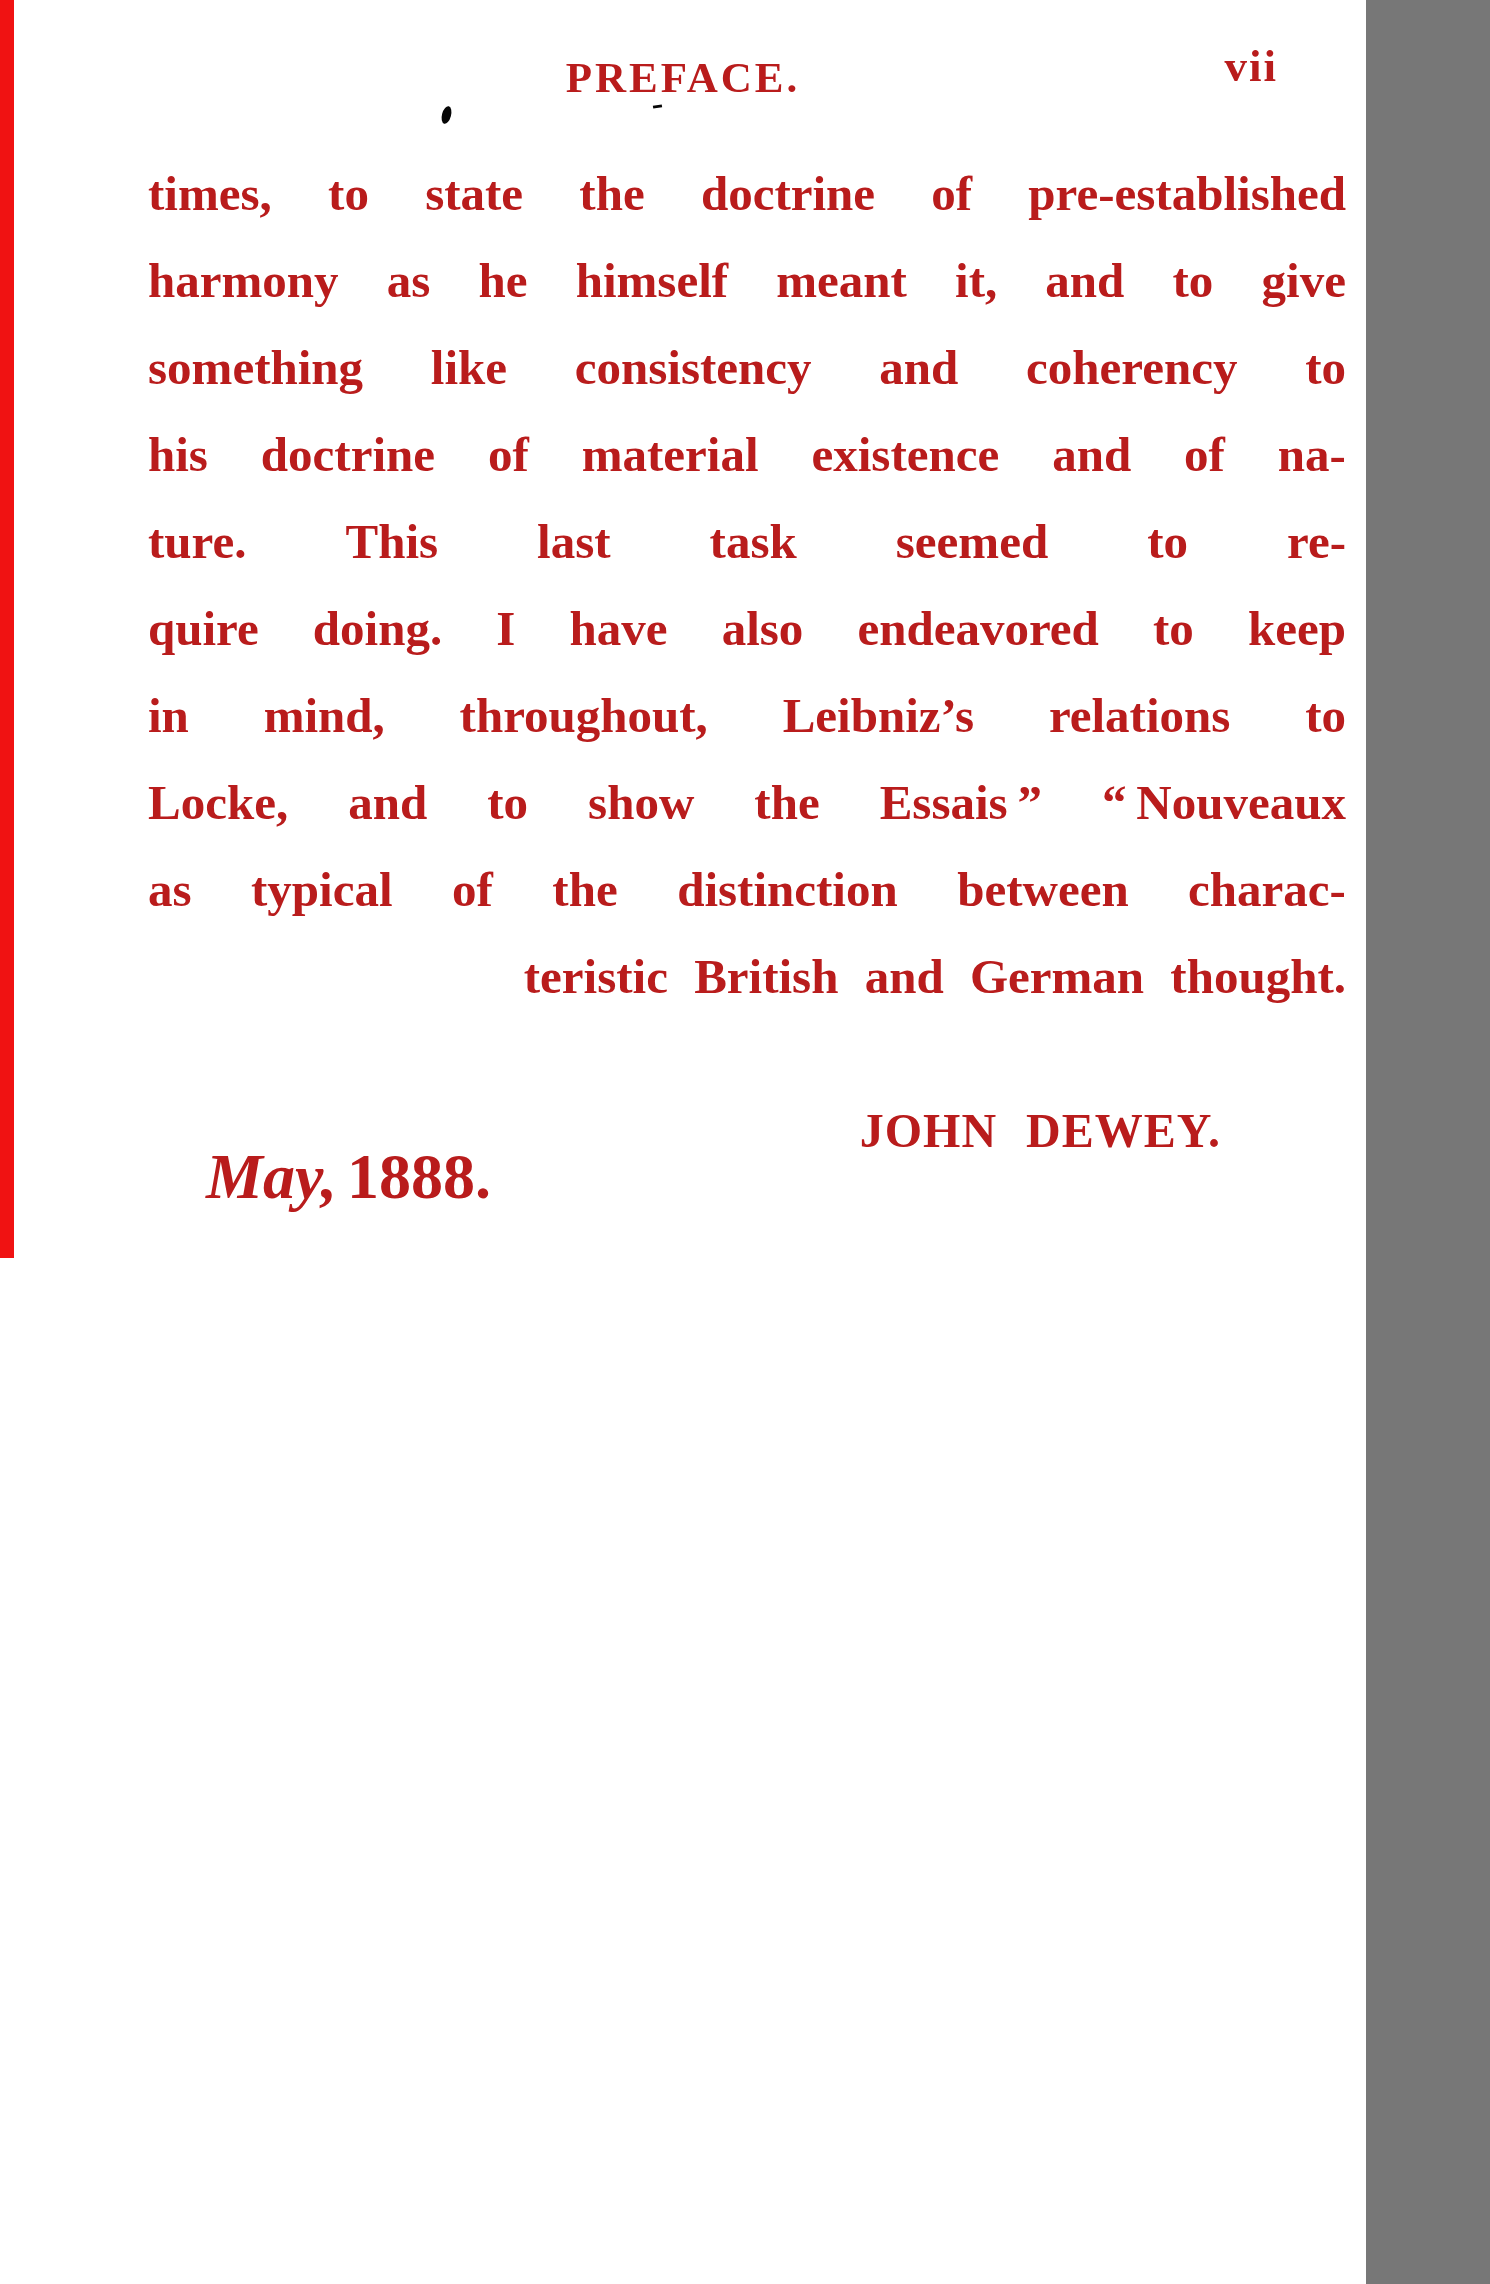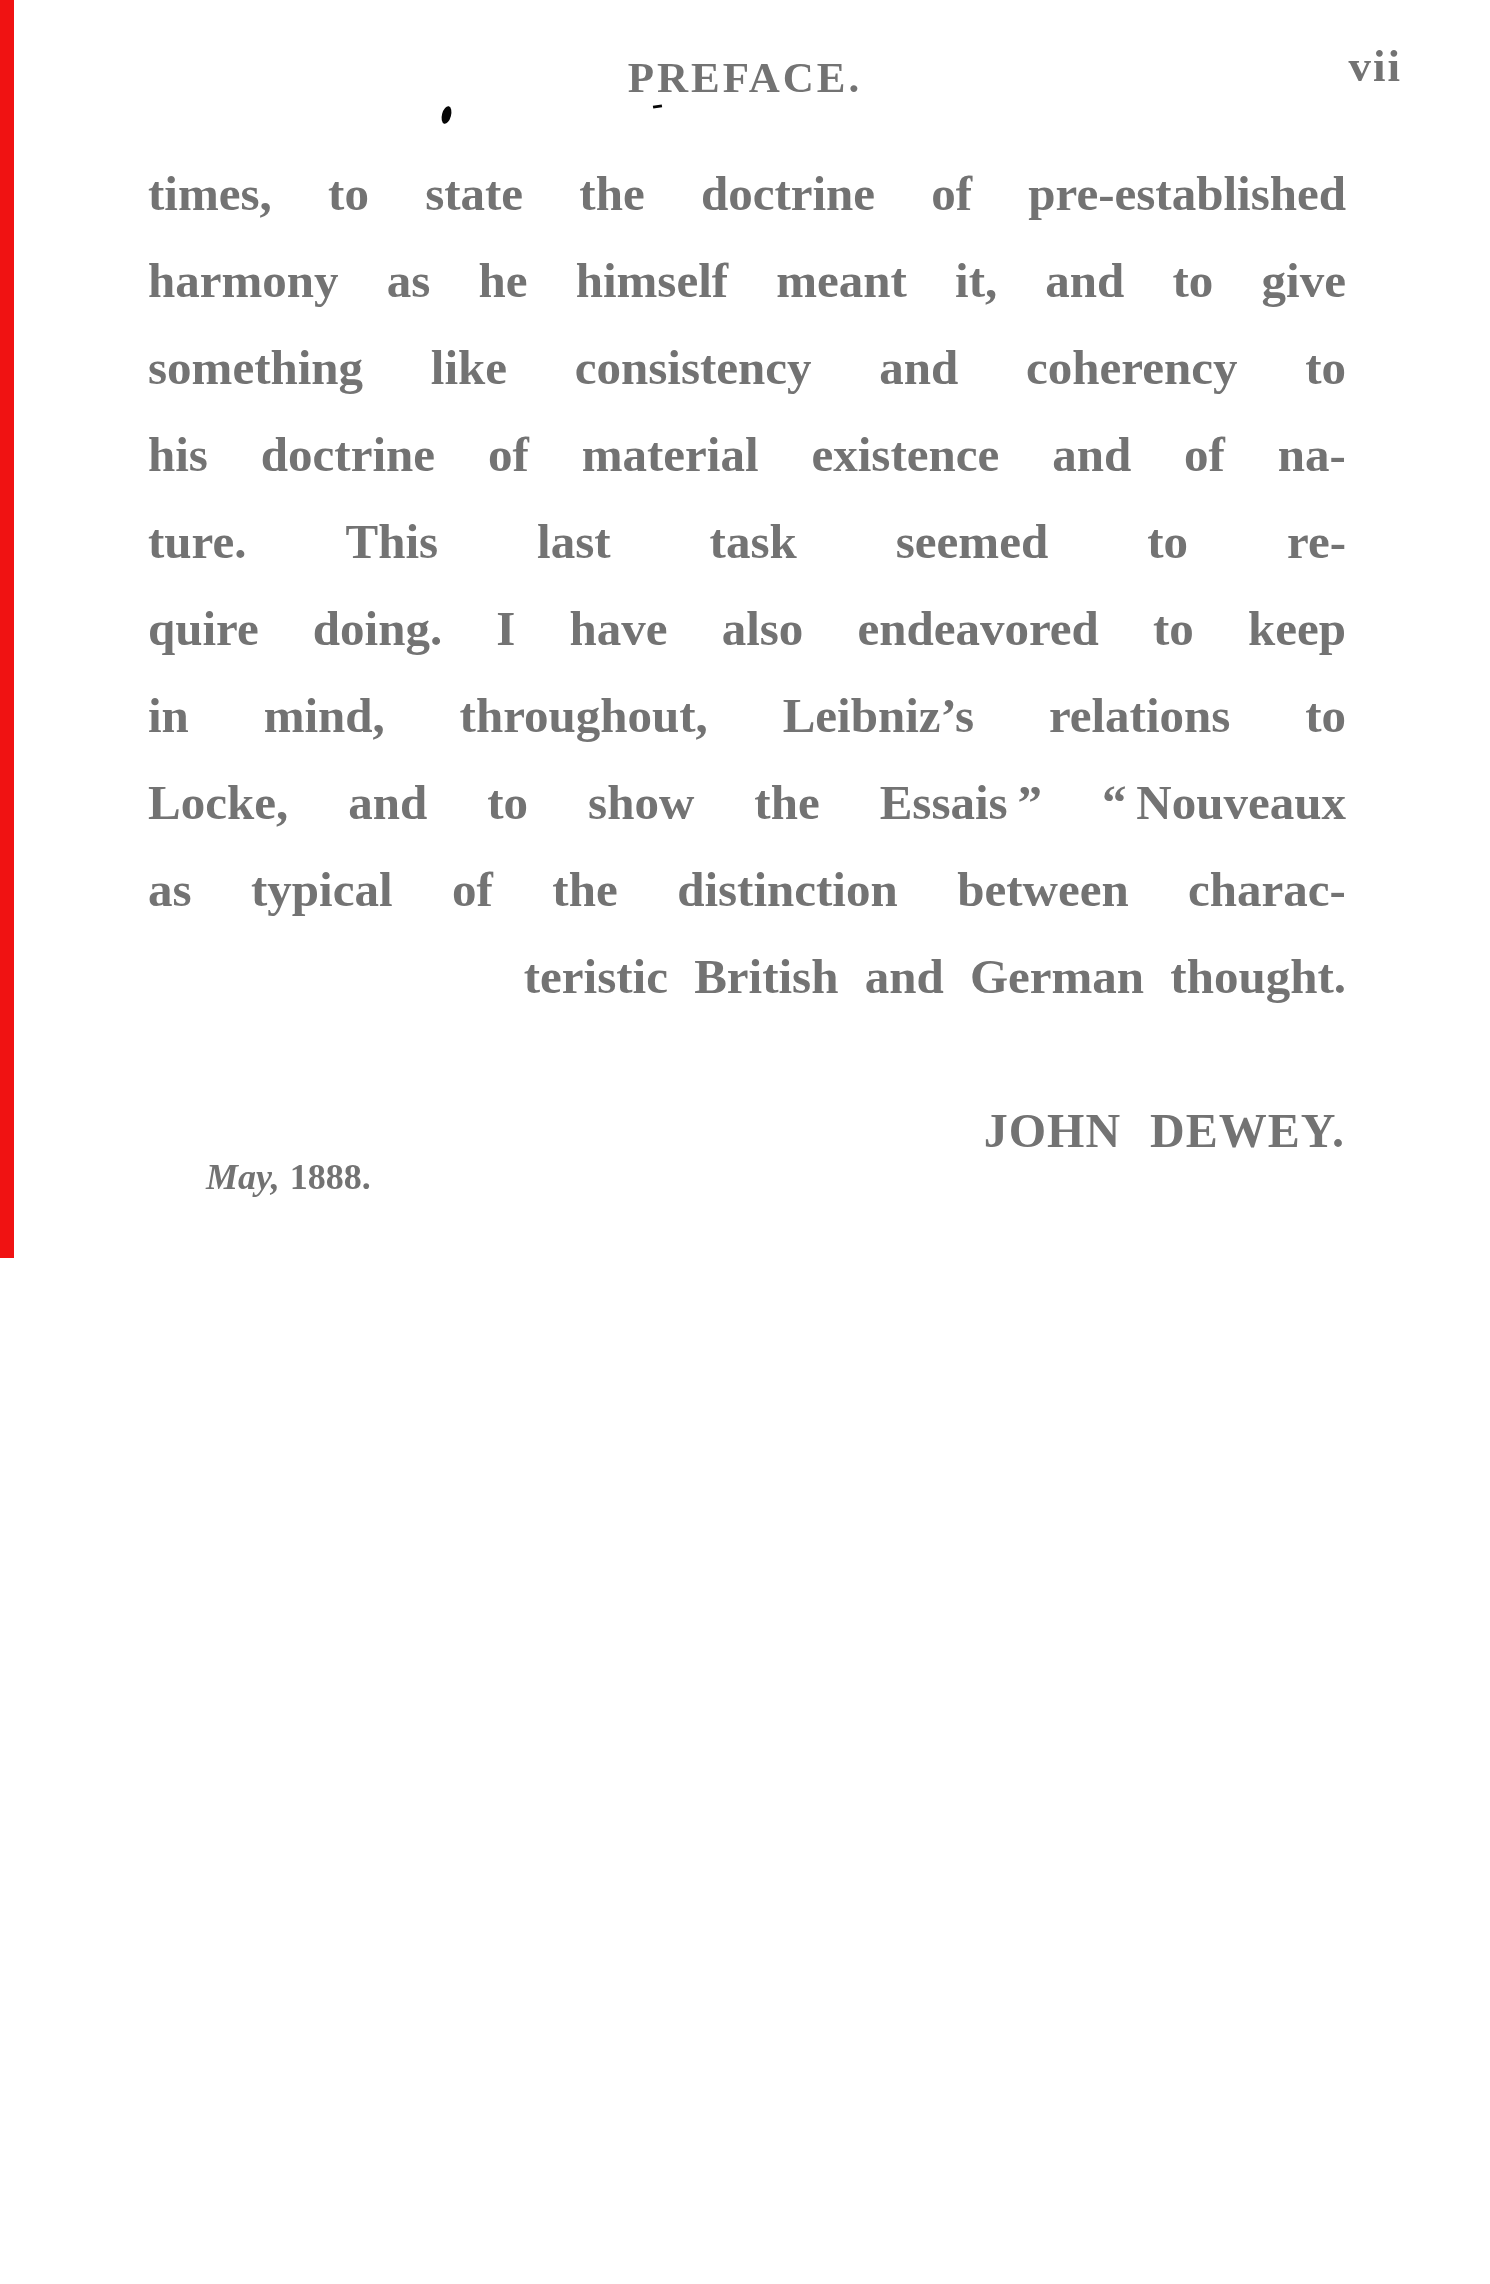--- a/index.html
+++ b/index.html
@@ -1,23 +1,23 @@
 <!DOCTYPE html>
 <html><head>
 <meta charset="utf-8">
 <style>
   html, body { margin: 0; padding: 0; background: #777; }
   .page {
     position: relative;
-    width: 1490px;
+    width: 1366px;
     height: 2284px;
     background: #ffffff;
     overflow: hidden;
     font-family: "Liberation Serif", "DejaVu Serif", serif;
-    color: #737373;
+    color: #b91c1c;
   }
   .edge-strip {
     position: absolute;
     left: 0; top: 0;
     width: 14px; height: 1258px;
     background: #f01212;
   }
   .running-head {
     position: absolute;
     left: 0; right: 0; top: 56px;
@@ -74,21 +74,21 @@
     right: 145px; top: 1100px;
     font-size: 48px;
     font-weight: 700;
     letter-spacing: 1px;
     word-spacing: 16px;
     line-height: 62px;
   }
   .dateline {
     position: absolute;
     left: 206px; top: 1146px;
-    font-size: 36px;
+    font-size: 64px;
     font-weight: 700;
     line-height: 62px;
   }
   .dateline .month { font-style: italic; margin-right: 10px; }
   .dateline .year { font-style: normal; }
 </style>
 </head>
 <body>
 
 <div class="page">

